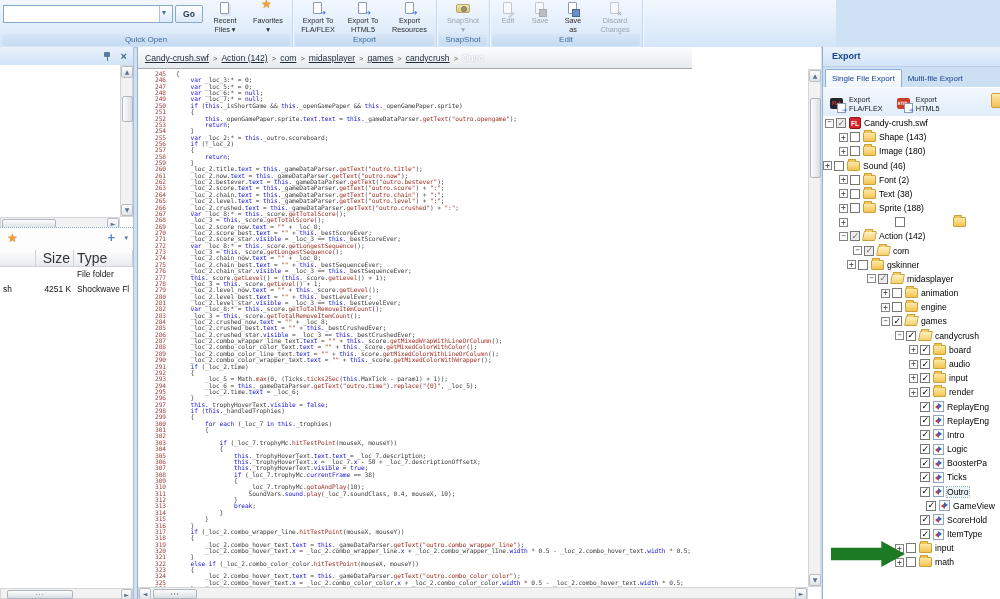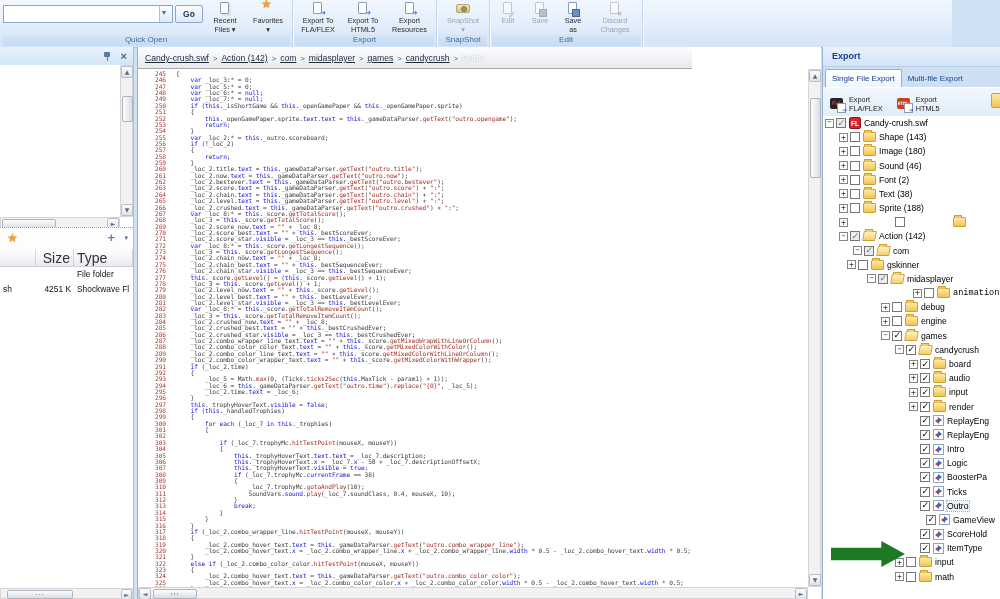--- a/index.html
+++ b/index.html
@@ -1,19 +1,19 @@
 <!DOCTYPE html>
 <html><head>
 <meta charset="utf-8">
 <style>
   html,body{margin:0;padding:0;background:#cfe1f5;font-family:"Liberation Sans",sans-serif;}
   #app{position:relative;width:1000px;height:599px;overflow:hidden;background:#cfe1f5;}
 
   
-  #ribbon{position:absolute;left:0;top:0;width:952px;height:47px;
+  #ribbon{position:absolute;left:0;top:0;width:836px;height:47px;
     background:linear-gradient(180deg,#f2f7fe,#e2eefb 55%,#d3e5f7);
     border-bottom:1px solid #aac4e2;display:flex;align-items:flex-end;}
   .rgroup{position:relative;height:47px;border-right:1px solid #c3d7ee;box-shadow:1px 0 0 #f4f9ff;}
   .ritems{display:flex;align-items:flex-start;padding:1px 3px 0 3px;gap:2px;height:33px;}
   .rglabel{position:absolute;left:2px;right:2px;bottom:1px;height:12px;font-size:8px;line-height:12px;
     color:#3e6c9e;text-align:center;background:linear-gradient(#d8e6f7,#c5daf2);border-radius:0 0 3px 3px;}
   .rcombo{width:168px;height:16px;background:#fff;border:1px solid #85a8cc;margin-top:4px;position:relative;}
   .combo-arrow{position:absolute;right:0;top:0;width:12px;height:16px;background:linear-gradient(#fdfefe,#dceafa);
     border-left:1px solid #a9c3de;}
   .combo-arrow::before{content:"▾";position:absolute;left:2px;top:2px;font-size:8px;color:#4a6b8a;}
@@ -411,21 +411,21 @@
           <span class="cb none"></span>
           <span class="ticon folder"></span>
           <span class="tlabel">Shape (143)</span>
         </div>
         <div class="trow" style="padding-left: 16px;">
           <span class="xb plus"></span>
           <span class="cb none"></span>
           <span class="ticon folder"></span>
           <span class="tlabel">Image (180)</span>
         </div>
-        <div class="trow" style="padding-left: 16px;">
+        <div class="trow" style="">
           <span class="xb plus"></span>
           <span class="cb none"></span>
           <span class="ticon folder"></span>
           <span class="tlabel">Sound (46)</span>
         </div>
         <div class="trow" style="padding-left: 16px;">
           <span class="xb plus"></span>
           <span class="cb none"></span>
           <span class="ticon folder"></span>
           <span class="tlabel">Font (2)</span>
@@ -465,31 +465,25 @@
           <span class="cb none"></span>
           <span class="ticon folder"></span>
           <span class="tlabel">gskinner</span>
         </div>
         <div class="trow" style="padding-left: 44px;">
           <span class="xb minus"></span>
           <span class="cb gray"></span>
           <span class="ticon folder-open"></span>
           <span class="tlabel">midasplayer</span>
         </div>
-        <div class="trow" style="padding-left: 90px; font-family: Liberation Mono, monospace;">
+        <div class="trow" style="padding-left: 58px;">
           <span class="xb plus"></span>
           <span class="cb none"></span>
           <span class="ticon folder"></span>
           <span class="tlabel">animation</span>
-        </div>
-        <div class="trow" style="padding-left: 58px;">
-          <span class="xb plus"></span>
-          <span class="cb none"></span>
-          <span class="ticon folder"></span>
-          <span class="tlabel">debug</span>
         </div>
         <div class="trow" style="padding-left: 58px;">
           <span class="xb plus"></span>
           <span class="cb none"></span>
           <span class="ticon folder"></span>
           <span class="tlabel">engine</span>
         </div>
         <div class="trow" style="padding-left: 58px;">
           <span class="xb minus"></span>
           <span class="cb black"></span>

